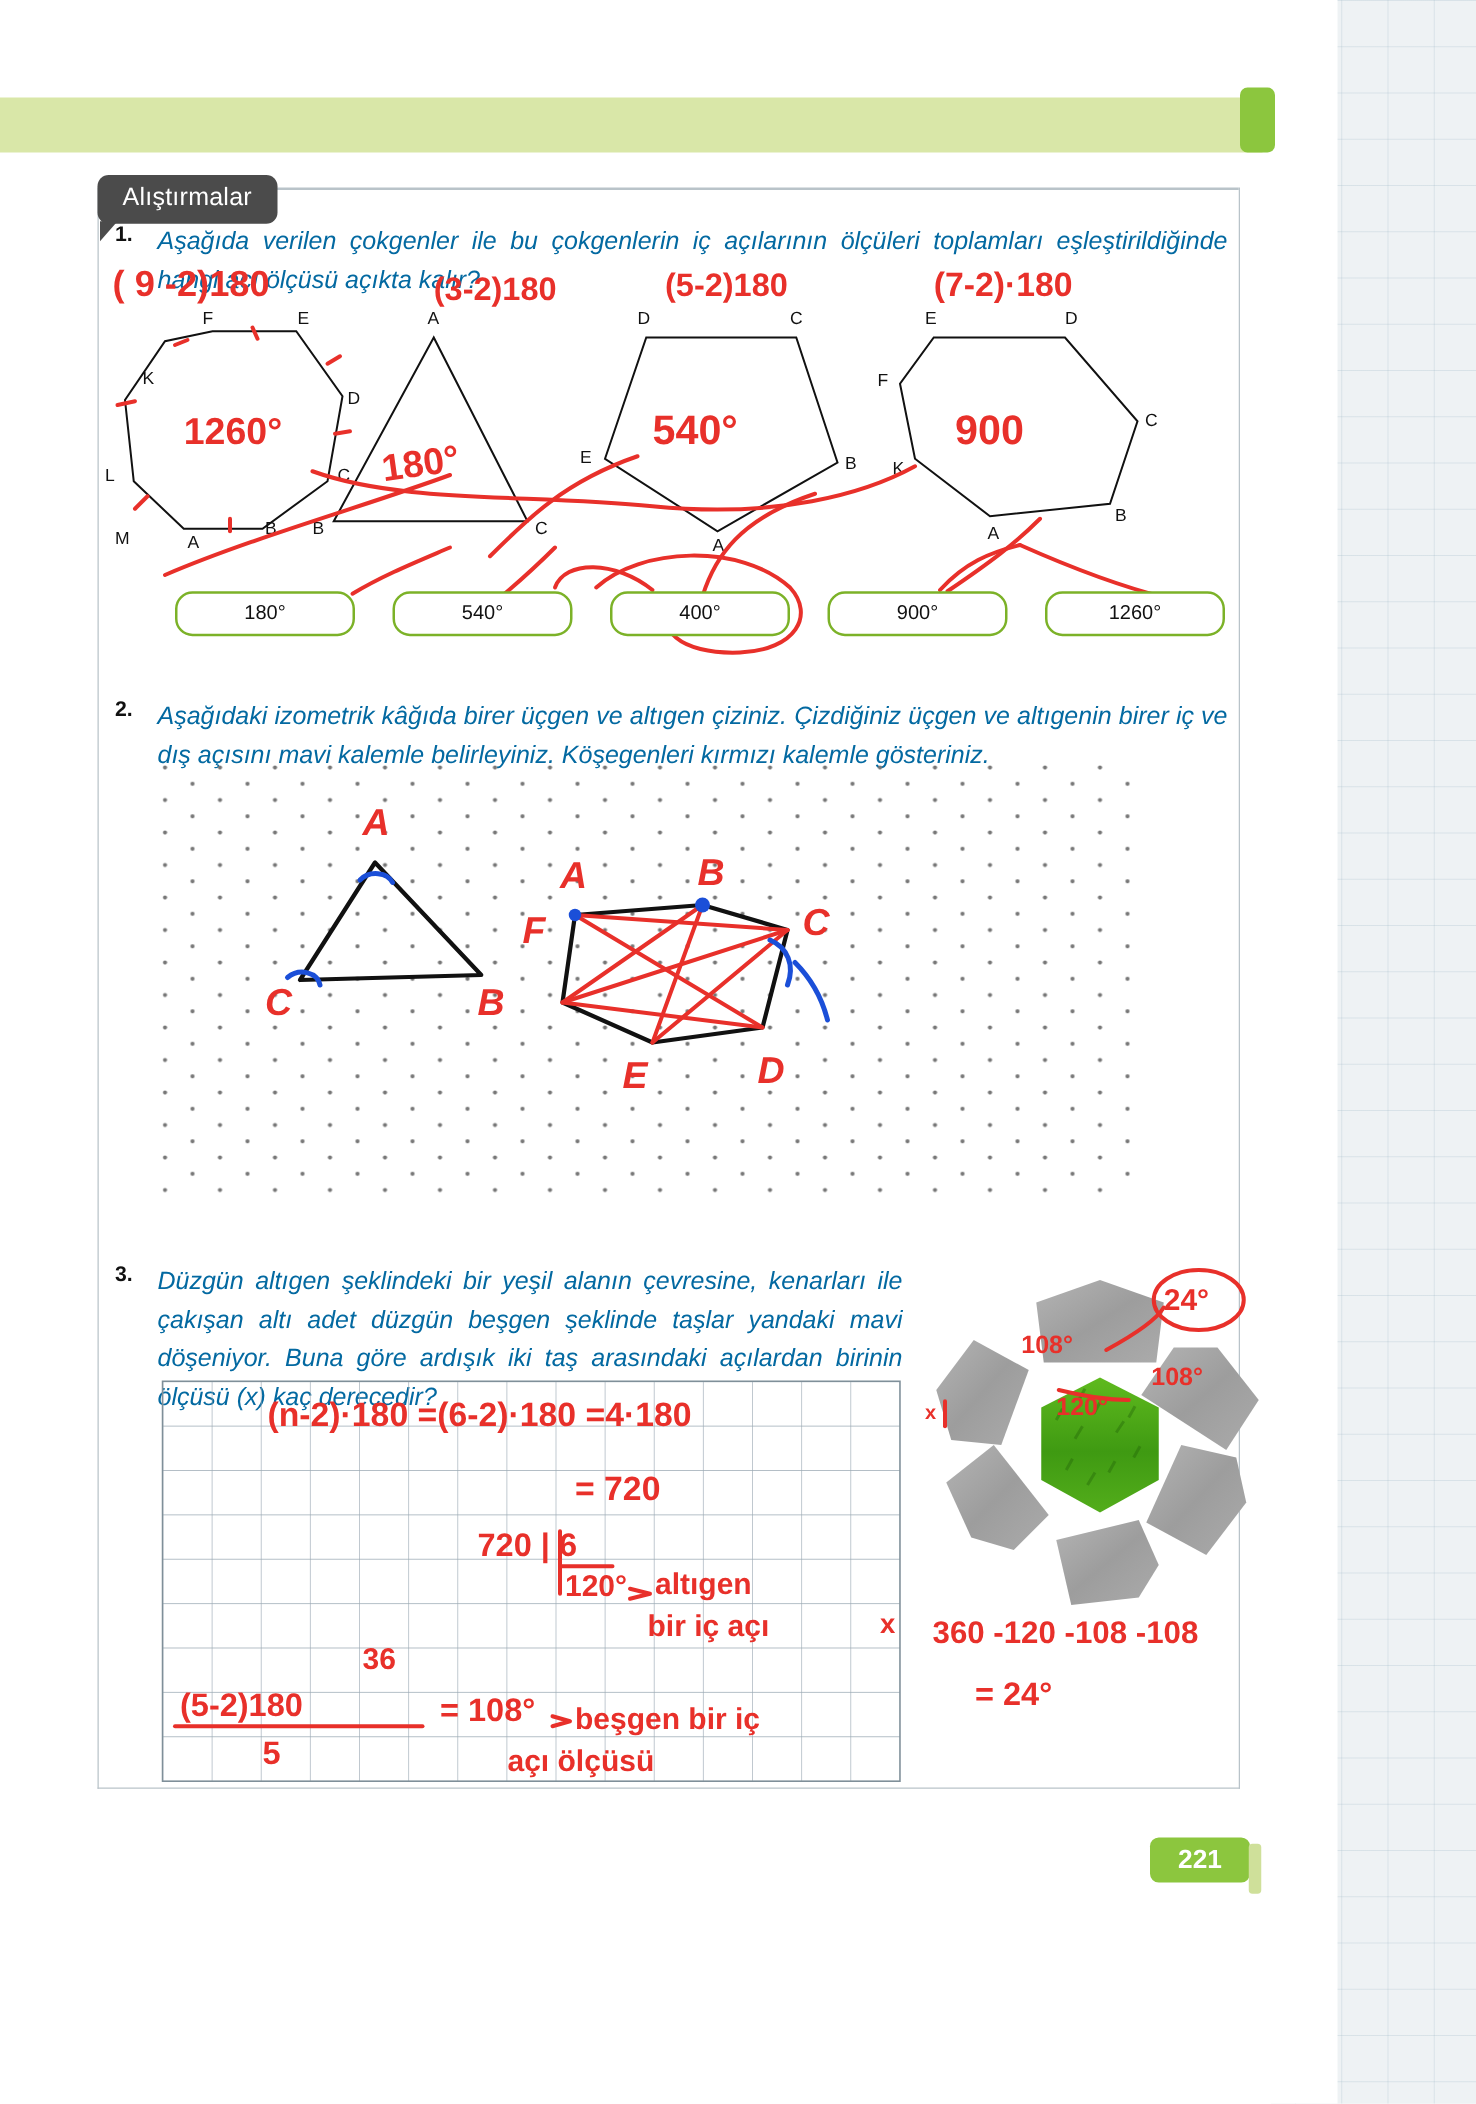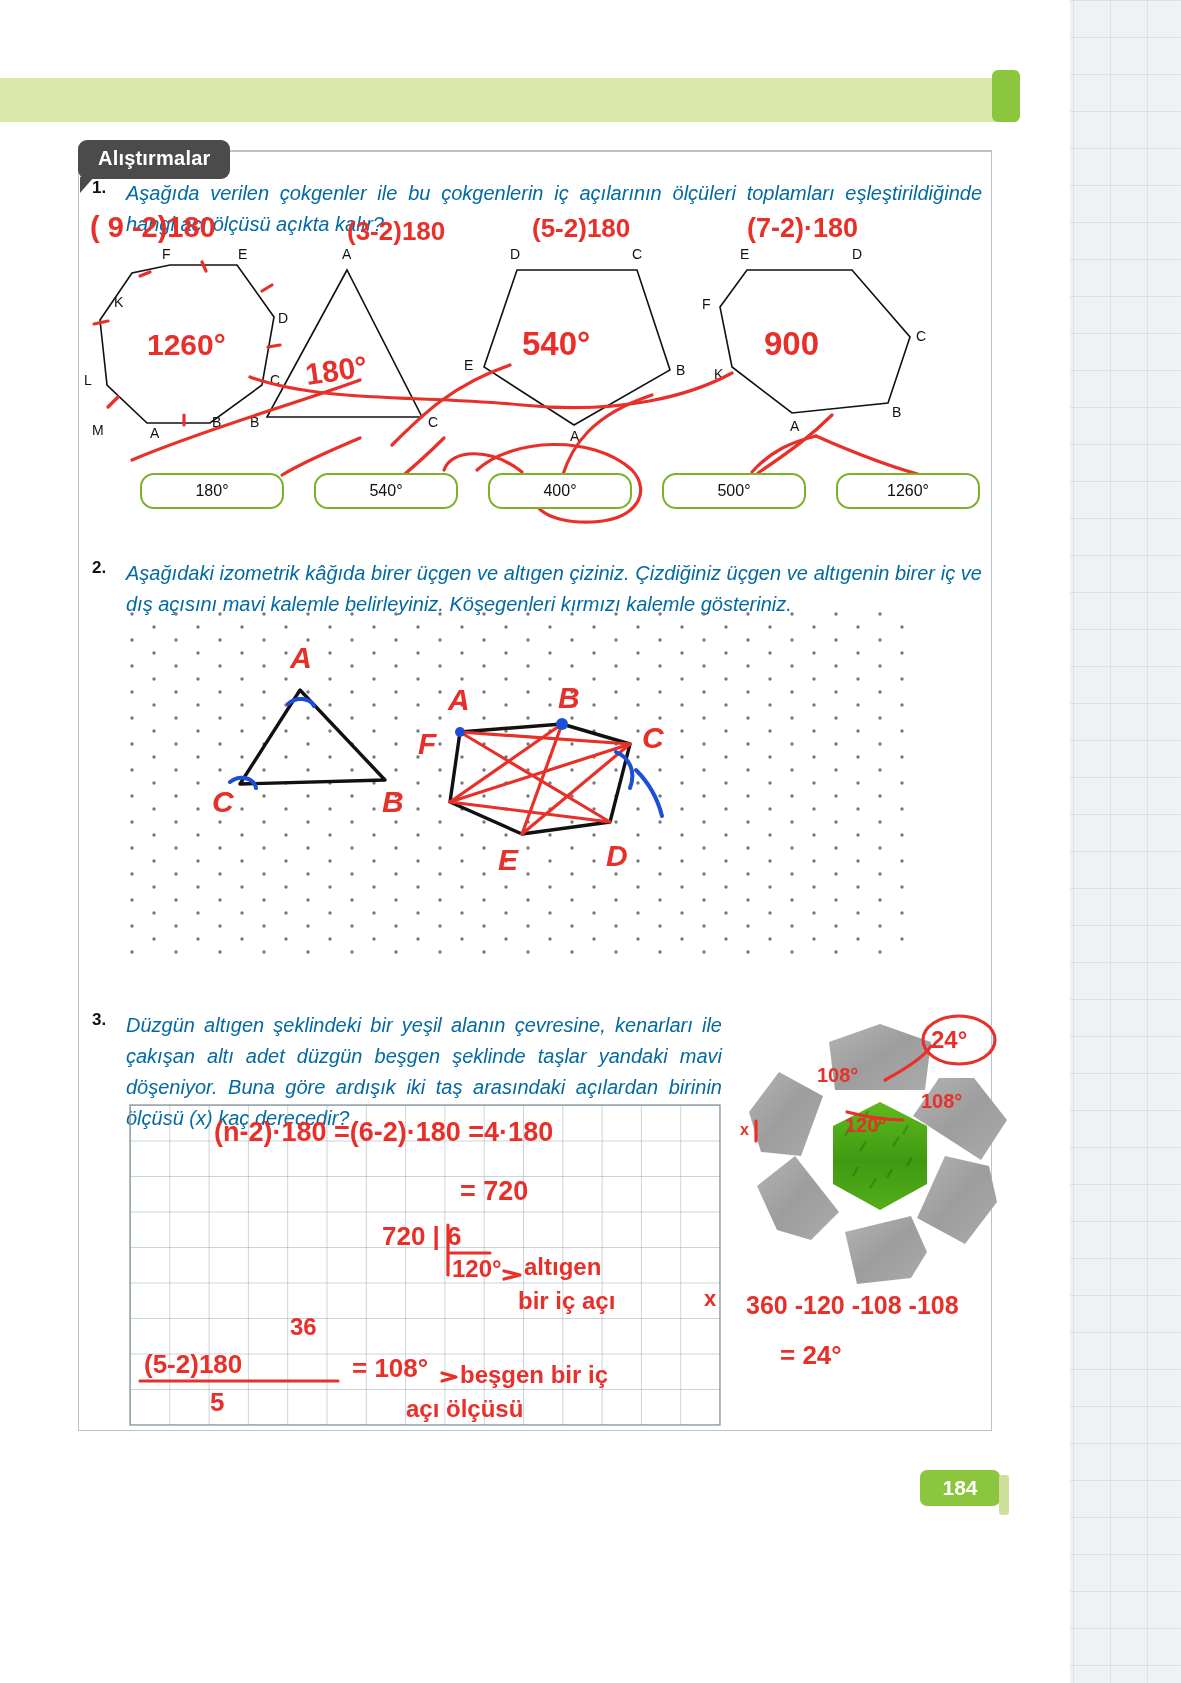--- a/index.html
+++ b/index.html
@@ -32,21 +32,21 @@
   .inner{
     position:absolute;left:78px;top:150px;width:912px;height:1280px;
     border:1px solid #b9c3c9;border-top:none;background:#fff;
   }
   .inner:before{
     content:"";position:absolute;left:0;top:0;right:0;height:2px;background:#b9c3c9;
   }
   .tab{
     position:absolute;left:78px;top:140px;
     background:#4b4b4b;color:#fff;
-    font-weight:bold;font-size:20px;
+    font-weight:normal;font-size:20px;
     padding:7px 20px 9px 20px;border-radius:9px;
     z-index:4;letter-spacing:.2px;
   }
   .tab:after{
     content:"";position:absolute;left:2px;bottom:-14px;
     border-left:14px solid #4b4b4b;border-bottom:16px solid transparent;
   }
   .qrow{position:absolute;display:flex;}
   .qnum{font-weight:bold;font-size:17px;color:#111;width:34px;flex:none;}
   .qtext{font-size:20px;color:#0369a1;line-height:1.55;text-align:justify;font-style:italic;}
@@ -196,21 +196,21 @@
     <path d="M385,40 C420,8 500,4 540,40 C560,62 545,90 500,92 C450,94 430,70 452,58"></path>
     <path d="M660,42 C680,20 700,12 724,6"></path>
     <path d="M724,6 C760,22 800,38 840,48"></path>
   </g>
 </svg>
 
 <div class="answers">
   <div class="ansbox">180°</div>
   <div class="ansbox">540°</div>
   <div class="ansbox">400°</div>
-  <div class="ansbox">500°</div>
+  <div class="ansbox">900°</div>
   <div class="ansbox">1260°</div>
 </div>
 
 <div class="qrow q2">
   <div class="qnum">2.</div>
   <div class="qtext">Aşağıdaki izometrik kâğıda birer üçgen ve altıgen çiziniz. Çizdiğiniz üçgen ve altıgenin birer iç ve dış açısını mavi kalemle belirleyiniz. Köşegenleri kırmızı kalemle gösteriniz.</div>
 </div>
 
 <div class="dots">
 <svg width="790" height="350" viewBox="0 0 790 350">
@@ -335,13 +335,13 @@
   <text class="hwtxt" x="4" y="26" font-size="22">x</text>
   <text class="hwtxt" x="46" y="34" font-size="25">360 -120 -108 -108</text>
   <text class="hwtxt" x="80" y="84" font-size="26">= 24°</text>
 </svg>
 
 <svg style="position:absolute;left:738px;top:1115px;width:40px;height:40px;">
   <text class="hwtxt" x="2" y="20" font-size="16" fill="#111">x</text>
   <path class="hw" d="M18,6 L18,26" stroke-width="2"></path>
 </svg>
 
-<div class="pagenum">184</div>
+<div class="pagenum">221</div>
 
 </body></html>

